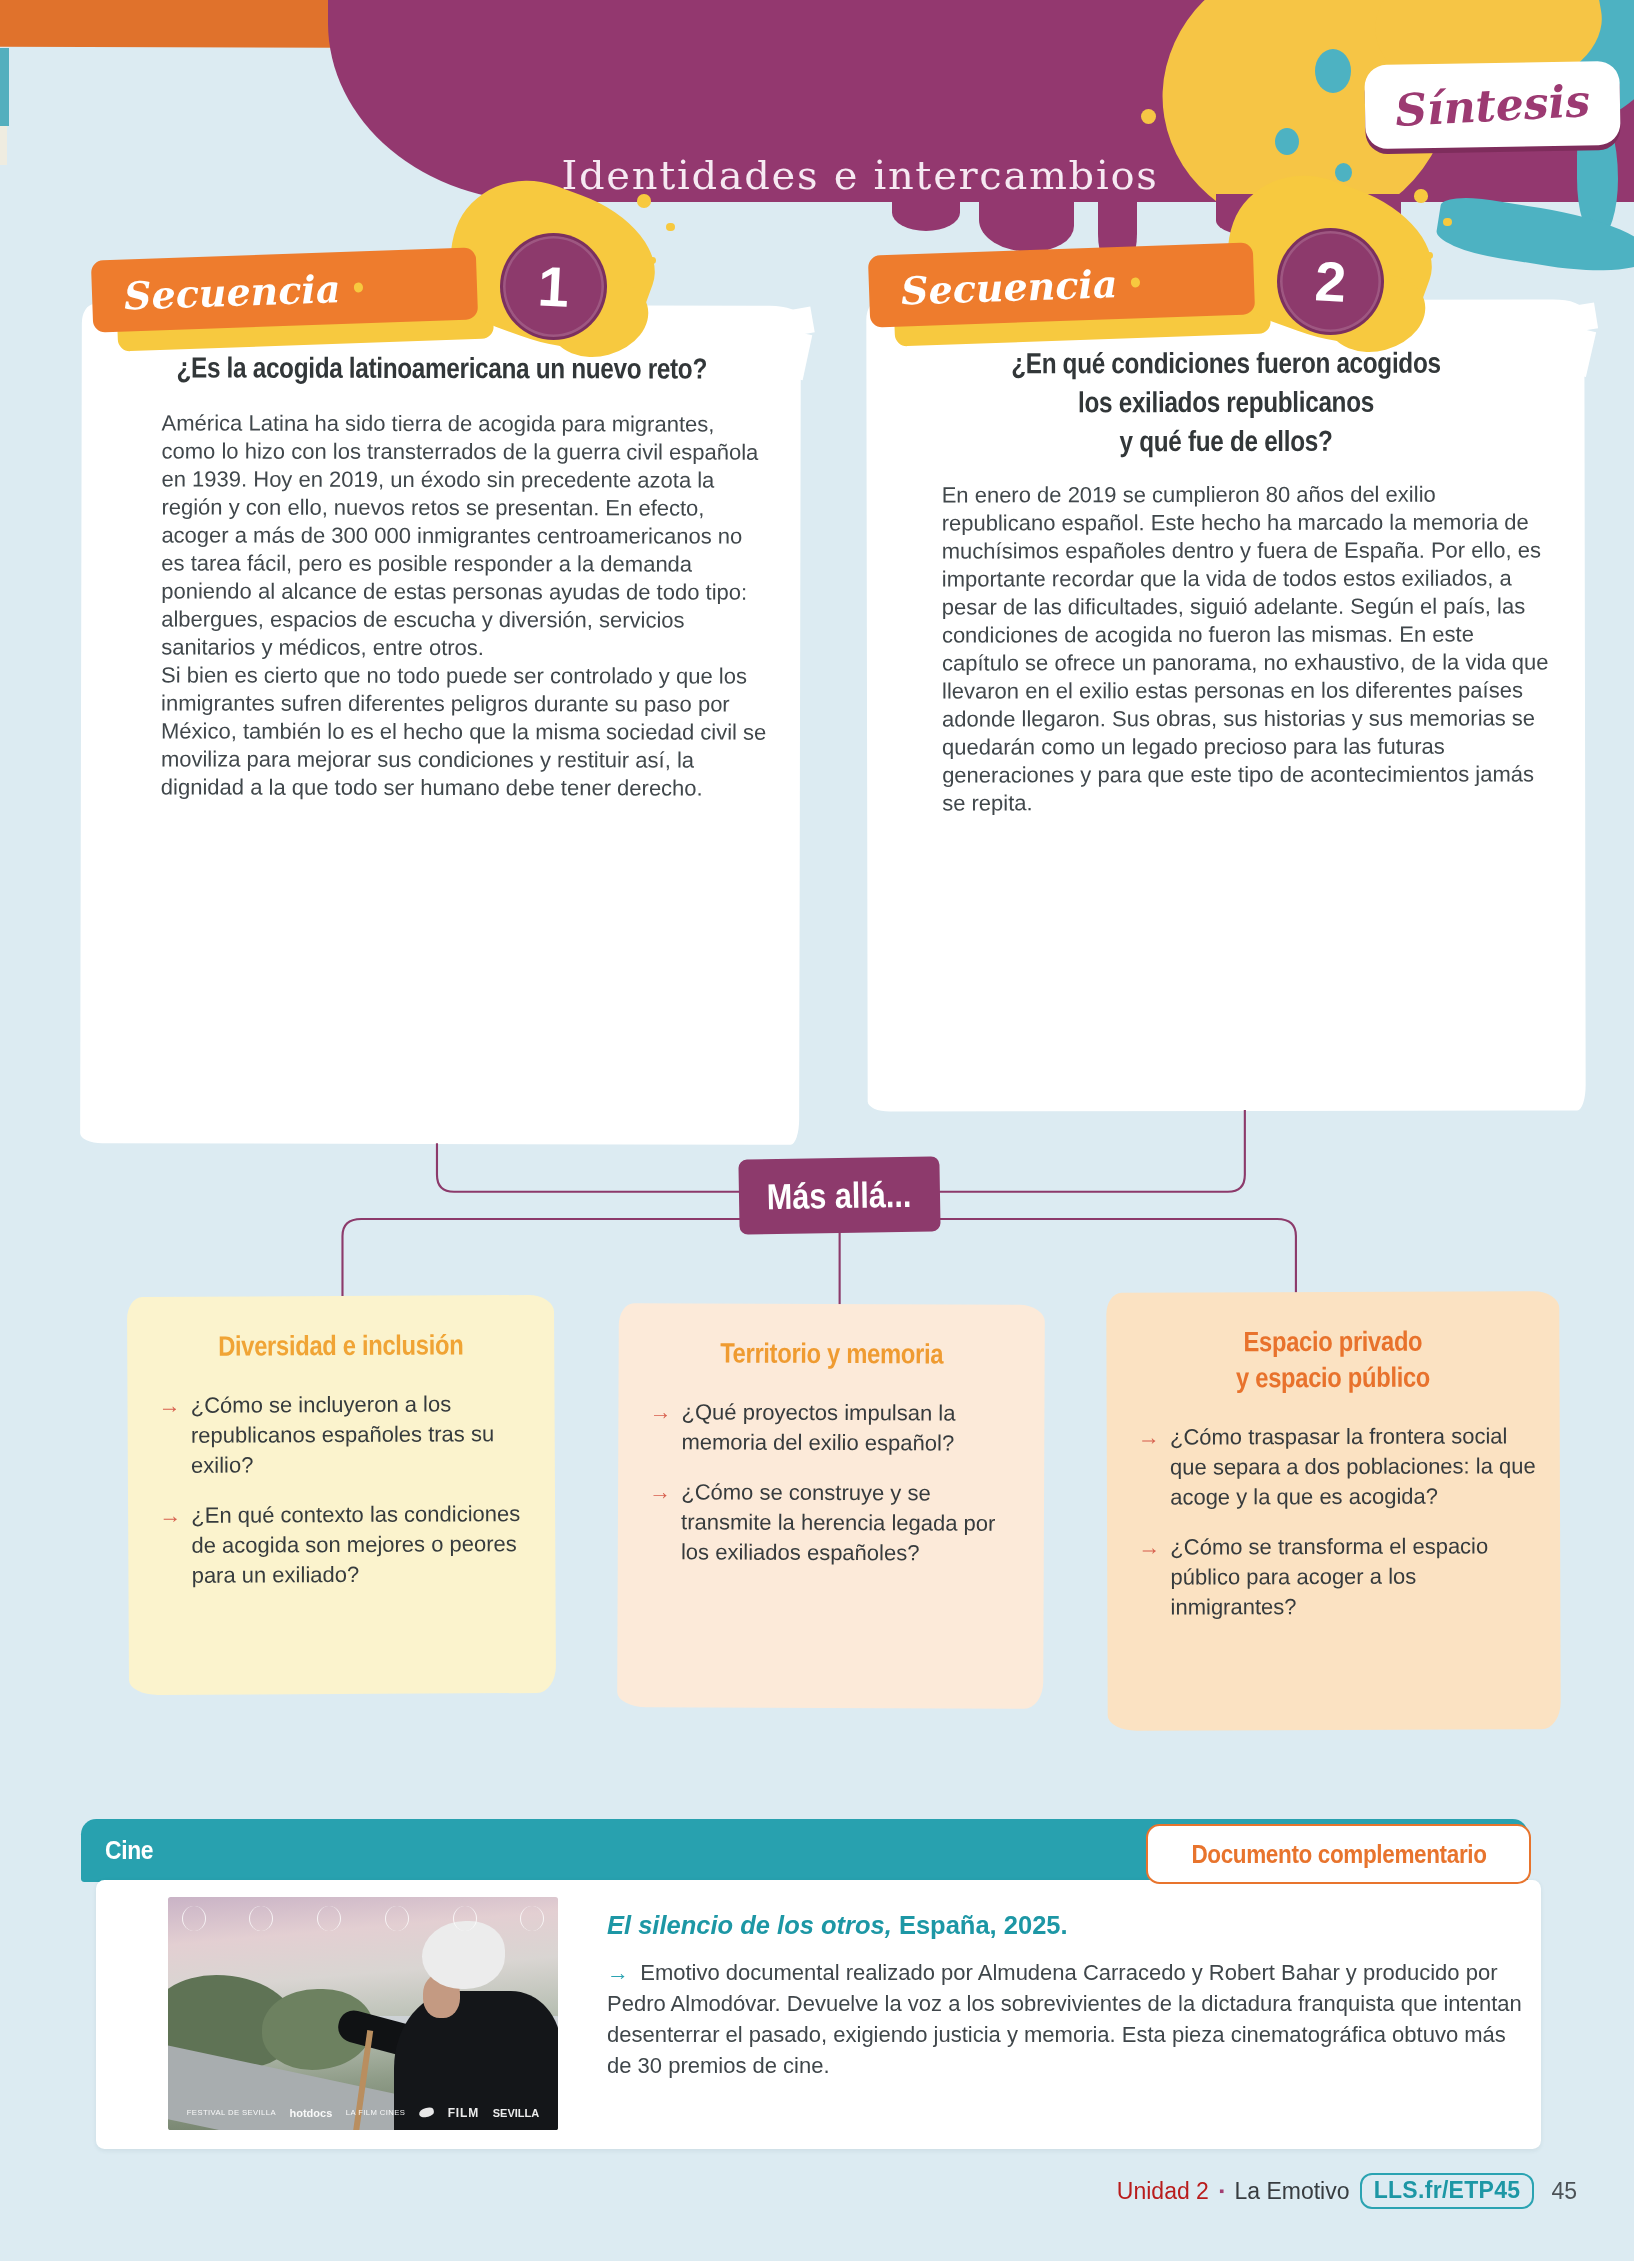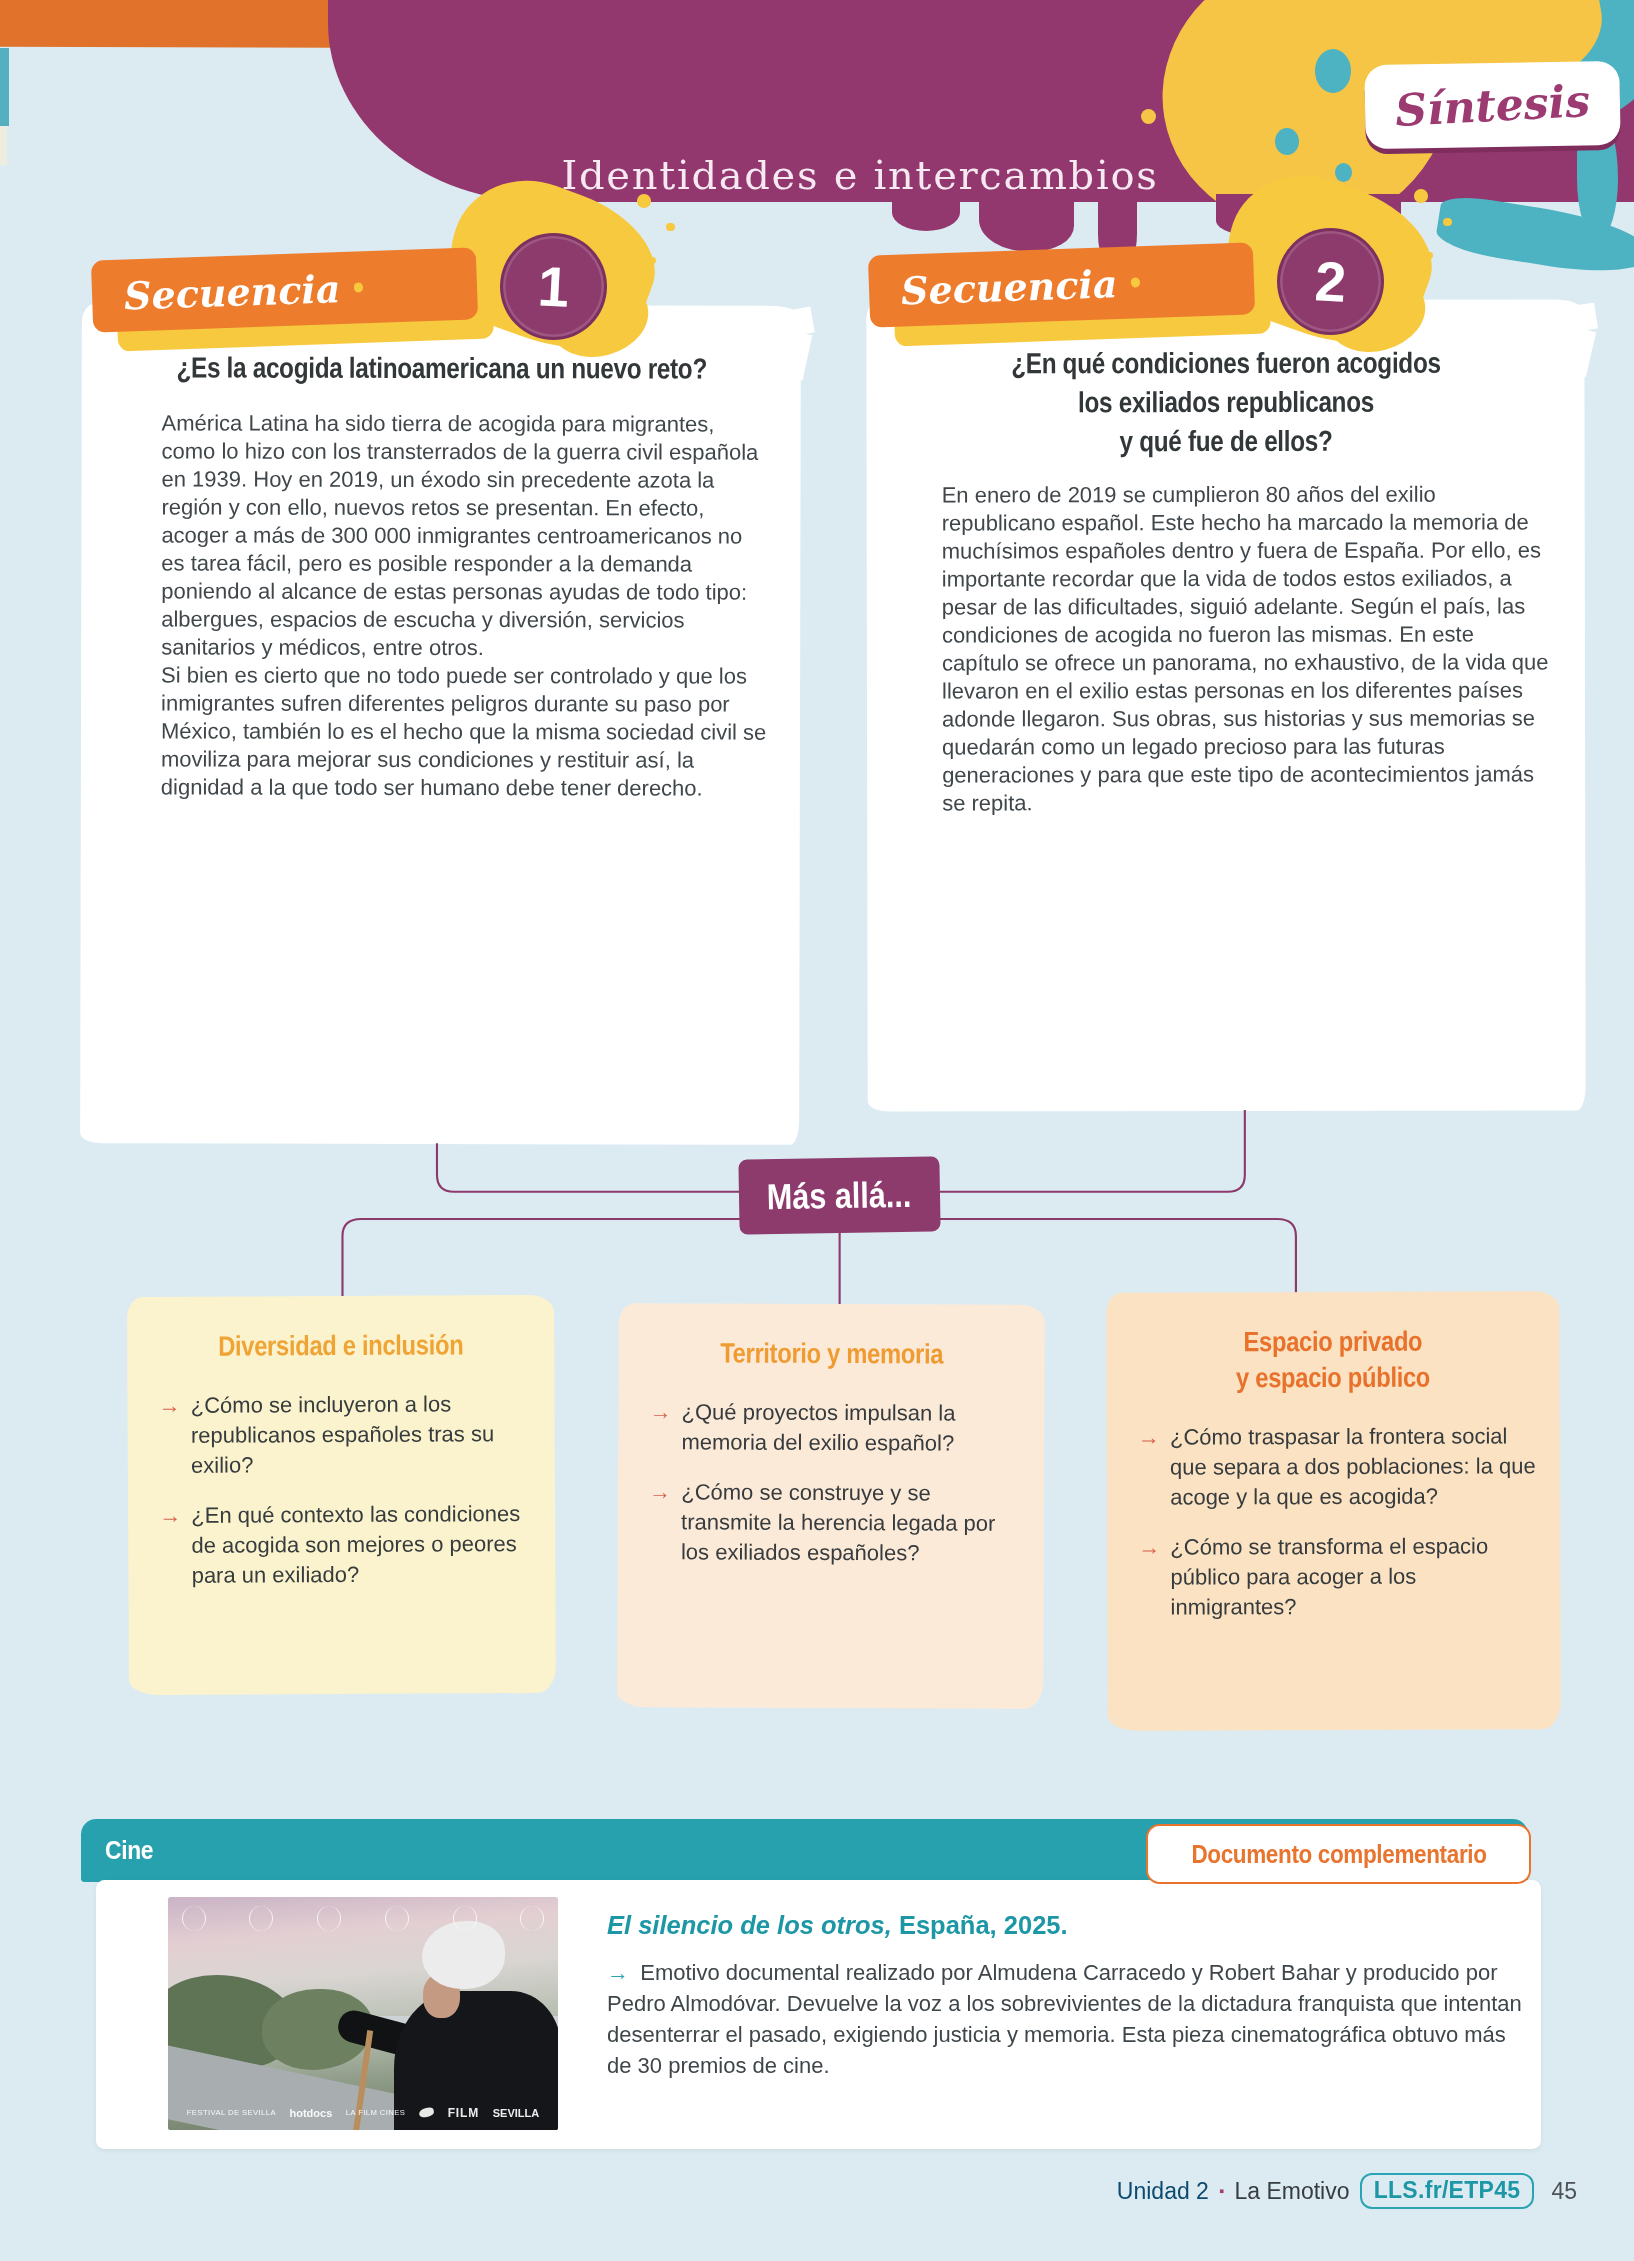--- a/index.html
+++ b/index.html
@@ -111,21 +111,21 @@
   .dove { width:15.3px; height:9.4px; background:rgba(255,255,255,.9); border-radius:60% 40% 50% 50%; transform:rotate(-12deg); }
 
   .cine-text { position:absolute; left:511px; top:31px; width:928px; }
   .film-title { font-size:25.5px; color:#1d97a5; font-weight:bold; }
   .film-title .t1 { font-style:italic; }
   .film-desc { margin-top:17px; font-size:22px; line-height:31px; color:#3f464a; }
   .film-desc .desc-arrow { color:#2aa3b2; font-weight:bold; margin-right:5.1px; }
 
   
   .footer { position:absolute; top:2173px; left:0; width:1577px; display:flex; justify-content:flex-end; align-items:center; gap:10.2px; font-size:23px; }
-  .f-unit { color:#0c4a6e; }
+  .f-unit { color:#b91c1c; }
   .f-sep { color:#a23d72; font-size:14.5px; }
   .f-chap { color:#373c40; }
   .f-pill { border:2.1px solid #2aa3b2; border-radius:12px; padding:1.7px 12px 3.4px; color:#1d97a5; font-weight:bold; letter-spacing:0.3px; }
   .f-page { color:#4c5257; margin-left:6.8px; }
 </style>
 </head>
 <body>
 
 <div class="page">
 

